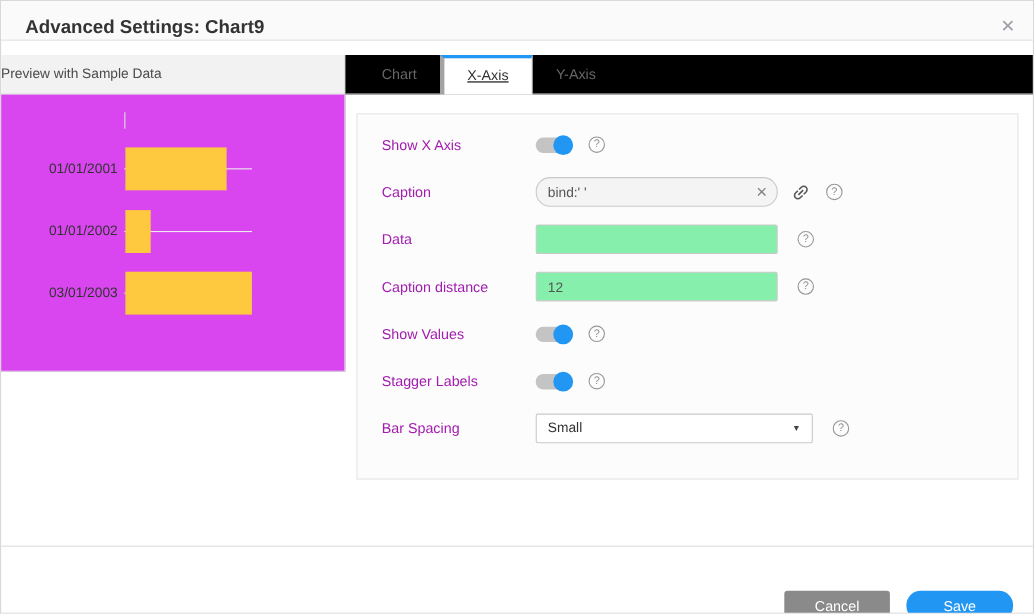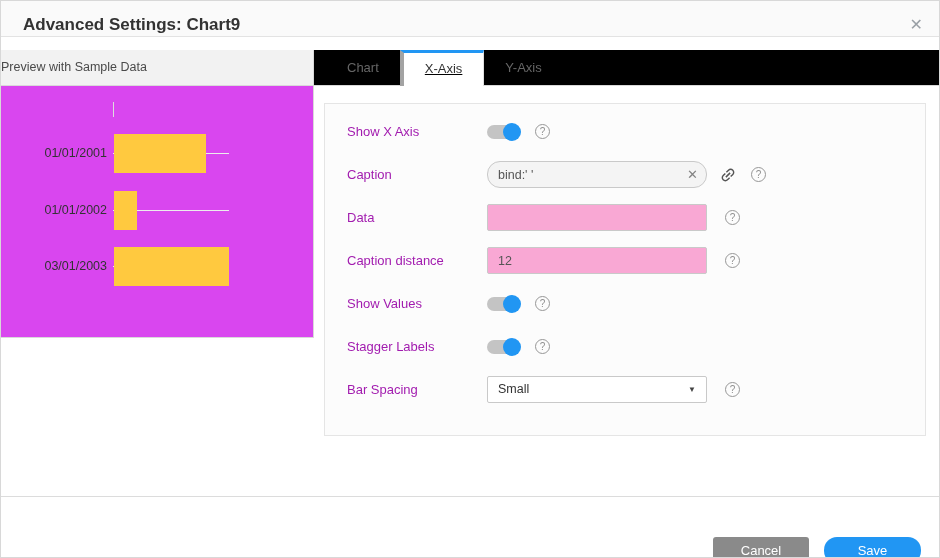--- a/index.html
+++ b/index.html
@@ -35,27 +35,27 @@
   .control { display:flex; align-items:center; }
 
   .toggle { position:relative; width:32px; height:14px; background:#c4c4c4; border-radius:7px; cursor:pointer; }
   .toggle .knob { position:absolute; right:-2px; top:-2px; width:18px; height:18px; border-radius:50%; background:#2196f3; }
 
   .help { width:15px; height:15px; border:1px solid #979797; border-radius:50%; color:#8f8f8f; font-size:10px; line-height:13px; text-align:center; margin-left:16px; flex:none; }
   .help.after-input { margin-left:18px; }
   .help.after-link { margin-left:14px; }
 
   .input-wrap { position:relative; width:220px; }
-  .txt { width:220px; height:27px; border:1px solid #c9c9c9; border-radius:2px; background:#f9a8d4; font-family:"Liberation Sans", sans-serif; font-size:12.5px; color:#555; padding:0 10px; outline:none; }
+  .txt { width:220px; height:27px; border:1px solid #c9c9c9; border-radius:2px; background:#86efac; font-family:"Liberation Sans", sans-serif; font-size:12.5px; color:#555; padding:0 10px; outline:none; }
   .txt.bound { background:#f4f4f4; padding-right:30px;border-radius:13px; }
   .clear-x { position:absolute; right:9px; top:5px; font-size:13px; color:#828282; cursor:pointer; line-height:17px; }
 
   .link-ic { margin-left:12px; cursor:pointer; display:flex; align-items:center; }
 
-  .select { position:relative; width:220px; height:27px; border:1px solid #c9c9c9; border-radius:2px; background:#fff; font-size:12.5px; color:#333; line-height:25px; padding-left:10px; cursor:pointer; }
+  .select { position:relative; width:252px; height:27px; border:1px solid #c9c9c9; border-radius:2px; background:#fff; font-size:12.5px; color:#333; line-height:25px; padding-left:10px; cursor:pointer; }
   .select .arrow { position:absolute; right:10px; top:0; font-size:8px; color:#444; line-height:25px; }
 
   
   .footer-divider { position:absolute; left:0; top:495px; width:100%; height:1px; background:#dcdcdc; }
   .btn { position:absolute; top:536px; height:27px; border:none; border-radius:3px; color:#fff; font-family:"Liberation Sans", sans-serif; font-size:13px; cursor:pointer; }
   .btn-cancel { left:712px; width:96px; background:#8a8a8a; }
   .btn-save { left:823px; width:97px; background:#2196f3;border-radius:13px; }
 </style>
 </head>
 <body>

